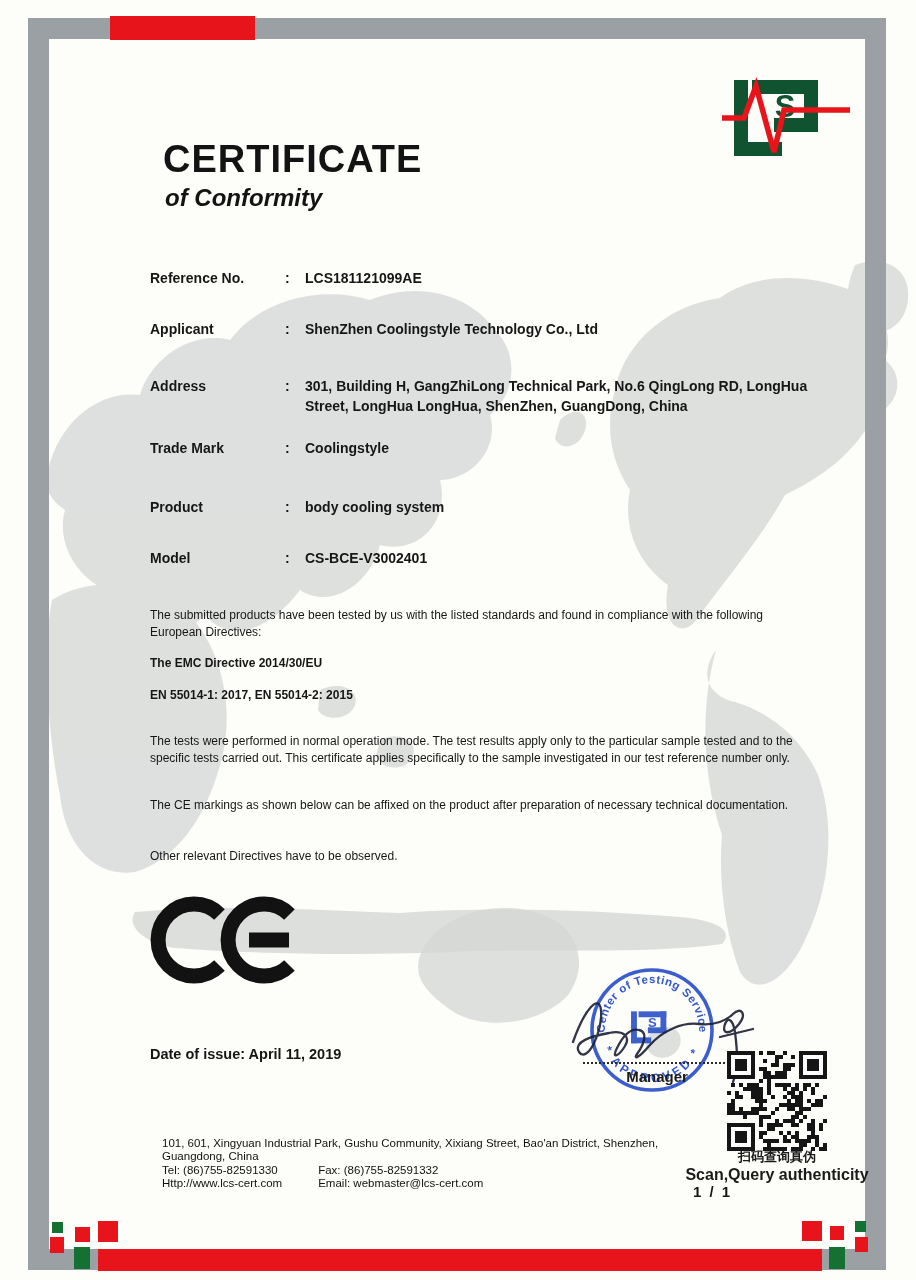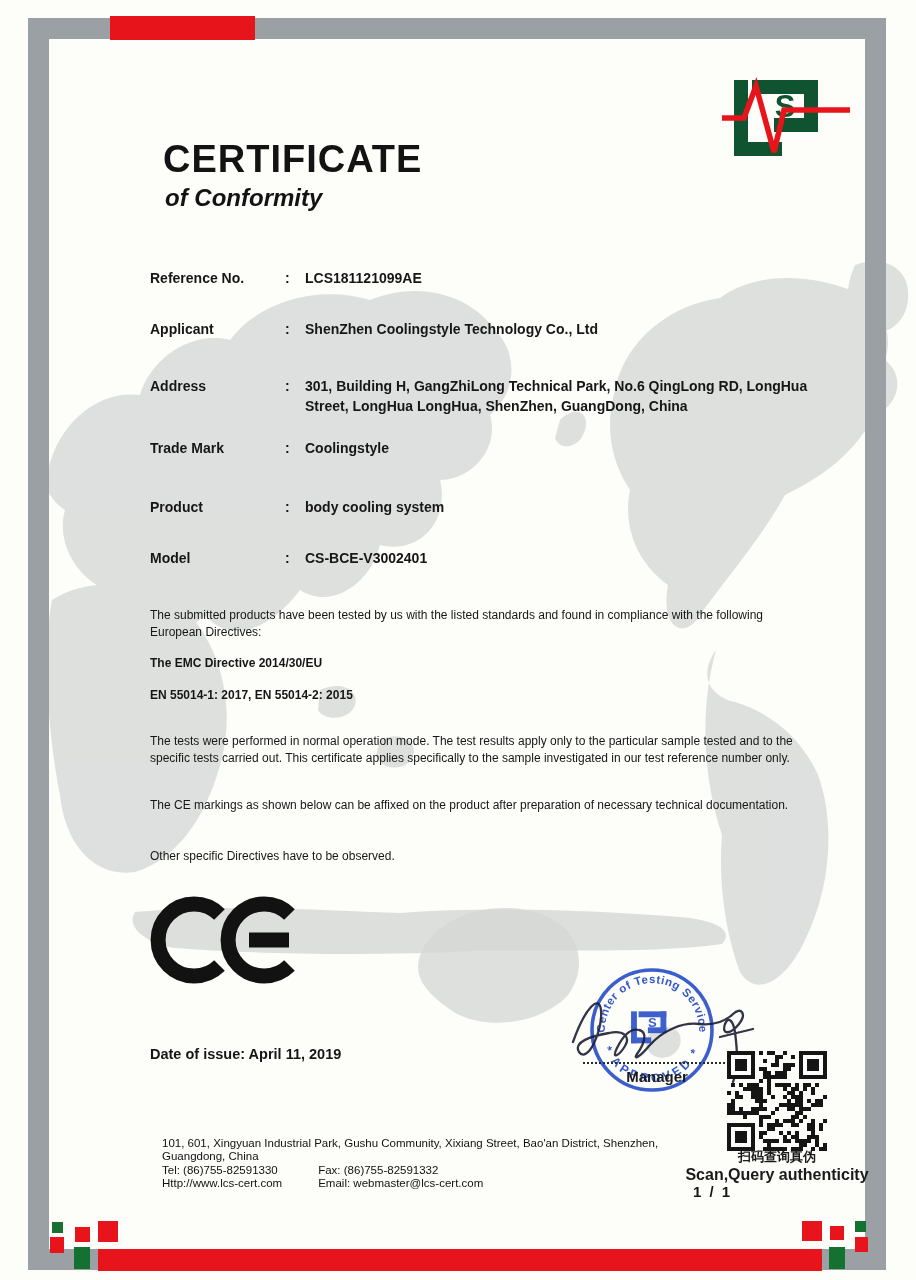--- a/index.html
+++ b/index.html
@@ -93,21 +93,21 @@
   </div>
   <div class="abs field-row" style="top:548px;">
     <span class="f-label">Model</span><span class="f-colon">:</span><span class="f-value">CS-BCE-V3002401</span>
   </div>
 
   <div class="abs para" style="top:607px;width:655px;">The submitted products have been tested by us with the listed standards and found in compliance with the following European Directives:</div>
   <div class="abs para bold" style="top:655px;width:655px;">The EMC Directive 2014/30/EU</div>
   <div class="abs para bold" style="top:687px;width:655px;">EN 55014-1: 2017, EN 55014-2: 2015</div>
   <div class="abs para" style="top:797px;width:645px;">The CE markings as shown below can be affixed on the product after preparation of necessary technical documentation.</div>
   <div class="abs para" style="top:733px;width:668px;">The tests were performed in normal operation mode. The test results apply only to the particular sample tested and to the specific tests carried out. This certificate applies specifically to the sample investigated in our test reference number only.</div>
-  <div class="abs para" style="top:848px;width:645px;">Other specific Directives have to be observed.</div>
+  <div class="abs para" style="top:848px;width:645px;">Other relevant Directives have to be observed.</div>
 
   <svg class="abs" style="left:142px;top:888px;" width="170" height="105" viewBox="0 0 170 105">
     <g fill="none" stroke="#121212" stroke-width="15">
       <path d="M77.5,26.5 A36,36 0 1 0 77.5,77.5"></path>
       <path d="M147.5,26.5 A36,36 0 1 0 147.5,77.5"></path>
       <path d="M107,52 L147,52"></path>
     </g>
   </svg>
 
   <div class="abs" id="date-issue">Date of issue: April 11, 2019</div>

